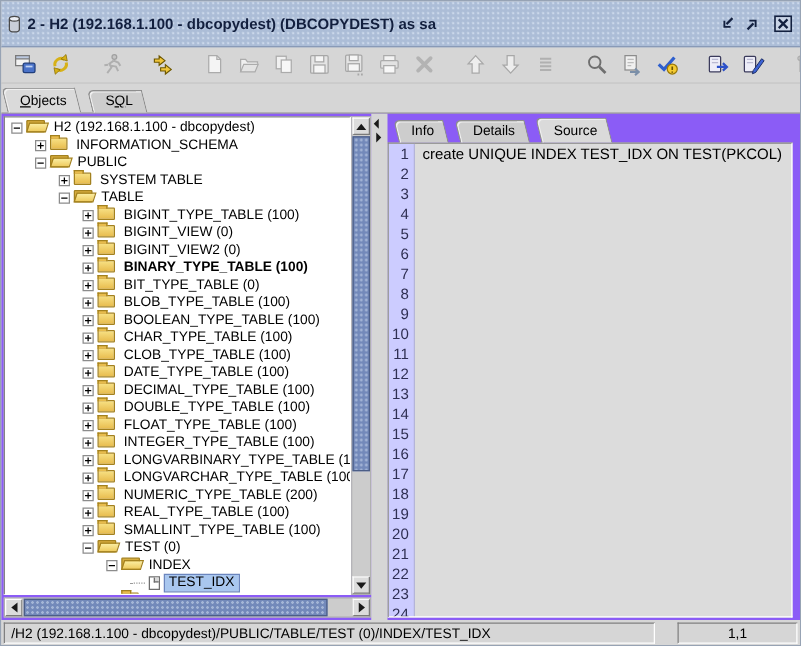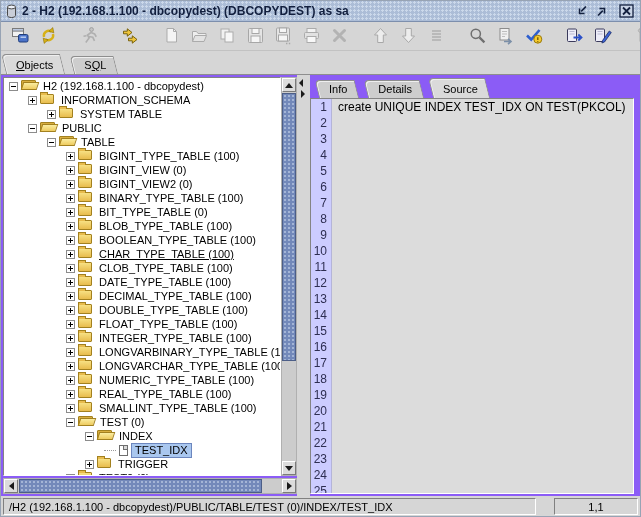--- a/index.html
+++ b/index.html
@@ -6,21 +6,21 @@
   *{box-sizing:border-box;}
   .window{
     width:641px;height:517px;position:relative;overflow:hidden;
     background:#D6D6D6;border:1px solid #97A3B4;
     font-family:"Liberation Sans","DejaVu Sans",sans-serif;
     display:flex;flex-direction:column;
     user-select:none;
   }
   
   .titlebar{
-    height:21px;flex:none;display:flex;align-items:center;padding:0 5px;
+    height:37px;flex:none;display:flex;align-items:center;padding:0 5px;
     background-color:#ACBDD7;
     background-image:radial-gradient(circle at 1.5px 1.5px,#CBD8EA 1px,transparent 1.2px);
     background-size:4px 4px;
     border-bottom:1px solid #7D8FAD;
   }
   .title-text{font-size:12px;font-weight:bold;color:#121F3E;margin-left:5px;white-space:nowrap;flex:1;overflow:hidden;}
   .win-btn{width:17px;height:16px;flex:none;display:flex;align-items:center;justify-content:center;margin-left:3px;cursor:default;}
   .win-btn svg{display:block;}
   
   .toolbar{
@@ -106,21 +106,21 @@
   .ln{height:16px;font-size:12px;line-height:16px;text-align:right;padding-right:4px;color:#2E2E52;}
   .code{flex:1;padding-left:6px;cursor:text;}
   .code-line{height:16px;font-size:12px;line-height:16px;color:#000;white-space:pre;}
   
   .statusbar{height:20px;flex:none;display:flex;gap:18px;padding:2px 2px 1px 2px;background:#D6D6D6;}
   .status-cell{
     border:1px solid;border-color:#808080 #FFFFFF #FFFFFF #808080;background:#D6D6D6;
     font-size:11px;color:#000;display:flex;align-items:center;padding:0 5px;overflow:hidden;white-space:nowrap;
   }
   .status-path{flex:1;}
-  .status-pos{width:84px;flex:none;justify-content:center;}
+  .status-pos{width:96px;flex:none;justify-content:center;}
 </style>
 </head>
 <body>
 
 <div class="window">
 
   <div class="titlebar">
     <span style="display:flex;">
       <svg width="11" height="15" viewBox="0 0 11 15">
           <path d="M1.5 3v8.5c0 1.2 1.8 2 4 2s4-.8 4-2V3" fill="#C9CED8" stroke="#4A4A4A"></path>
@@ -315,71 +315,71 @@
             <div class="tree-row" style="padding-left: 3px;">
               <span class="toggle"></span>
               <span class="node-icon icon-folder-open"></span>
               <span class="node-label">H2 (192.168.1.100 - dbcopydest)</span>
             </div>
             <div class="tree-row" style="padding-left: 22px;">
               <span class="toggle plus"></span>
               <span class="node-icon icon-folder-closed"></span>
               <span class="node-label">INFORMATION_SCHEMA</span>
             </div>
-            <div class="tree-row" style="padding-left: 41px;">
-              <span class="toggle plus"></span>
-              <span class="node-icon icon-folder-closed"></span>
-              <span class="node-label">SYSTEM TABLE</span>
-            </div>
             <div class="tree-row" style="padding-left: 22px;">
               <span class="toggle"></span>
               <span class="node-icon icon-folder-open"></span>
               <span class="node-label">PUBLIC</span>
             </div>
             <div class="tree-row" style="padding-left: 41px;">
+              <span class="toggle plus"></span>
+              <span class="node-icon icon-folder-closed"></span>
+              <span class="node-label">SYSTEM TABLE</span>
+            </div>
+            <div class="tree-row" style="padding-left: 41px;">
               <span class="toggle"></span>
               <span class="node-icon icon-folder-open"></span>
               <span class="node-label">TABLE</span>
             </div>
             <div class="tree-row" style="padding-left: 60px;">
               <span class="toggle plus"></span>
               <span class="node-icon icon-folder-closed"></span>
               <span class="node-label">BIGINT_TYPE_TABLE (100)</span>
             </div>
             <div class="tree-row" style="padding-left: 60px;">
               <span class="toggle plus"></span>
               <span class="node-icon icon-folder-closed"></span>
               <span class="node-label">BIGINT_VIEW (0)</span>
             </div>
             <div class="tree-row" style="padding-left: 60px;">
               <span class="toggle plus"></span>
               <span class="node-icon icon-folder-closed"></span>
               <span class="node-label">BIGINT_VIEW2 (0)</span>
             </div>
-            <div class="tree-row" style="padding-left: 60px;">
+            <div class="tree-row" style="padding-left: 60px; font-weight: bold;">
               <span class="toggle plus"></span>
               <span class="node-icon icon-folder-closed"></span>
               <span class="node-label">BINARY_TYPE_TABLE (100)</span>
             </div>
             <div class="tree-row" style="padding-left: 60px;">
               <span class="toggle plus"></span>
               <span class="node-icon icon-folder-closed"></span>
               <span class="node-label">BIT_TYPE_TABLE (0)</span>
             </div>
             <div class="tree-row" style="padding-left: 60px;">
               <span class="toggle plus"></span>
               <span class="node-icon icon-folder-closed"></span>
               <span class="node-label">BLOB_TYPE_TABLE (100)</span>
             </div>
             <div class="tree-row" style="padding-left: 60px;">
               <span class="toggle plus"></span>
               <span class="node-icon icon-folder-closed"></span>
               <span class="node-label">BOOLEAN_TYPE_TABLE (100)</span>
             </div>
-            <div class="tree-row" style="padding-left: 60px; text-decoration: underline;">
+            <div class="tree-row" style="padding-left: 60px;">
               <span class="toggle plus"></span>
               <span class="node-icon icon-folder-closed"></span>
               <span class="node-label">CHAR_TYPE_TABLE (100)</span>
             </div>
             <div class="tree-row" style="padding-left: 60px;">
               <span class="toggle plus"></span>
               <span class="node-icon icon-folder-closed"></span>
               <span class="node-label">CLOB_TYPE_TABLE (100)</span>
             </div>
             <div class="tree-row" style="padding-left: 60px;">
@@ -413,21 +413,21 @@
               <span class="node-label">LONGVARBINARY_TYPE_TABLE (100)</span>
             </div>
             <div class="tree-row" style="padding-left: 60px;">
               <span class="toggle plus"></span>
               <span class="node-icon icon-folder-closed"></span>
               <span class="node-label">LONGVARCHAR_TYPE_TABLE (100)</span>
             </div>
             <div class="tree-row" style="padding-left: 60px;">
               <span class="toggle plus"></span>
               <span class="node-icon icon-folder-closed"></span>
-              <span class="node-label">NUMERIC_TYPE_TABLE (100)</span>
+              <span class="node-label">NUMERIC_TYPE_TABLE (200)</span>
             </div>
             <div class="tree-row" style="padding-left: 60px;">
               <span class="toggle plus"></span>
               <span class="node-icon icon-folder-closed"></span>
               <span class="node-label">REAL_TYPE_TABLE (100)</span>
             </div>
             <div class="tree-row" style="padding-left: 60px;">
               <span class="toggle plus"></span>
               <span class="node-icon icon-folder-closed"></span>
               <span class="node-label">SMALLINT_TYPE_TABLE (100)</span>

